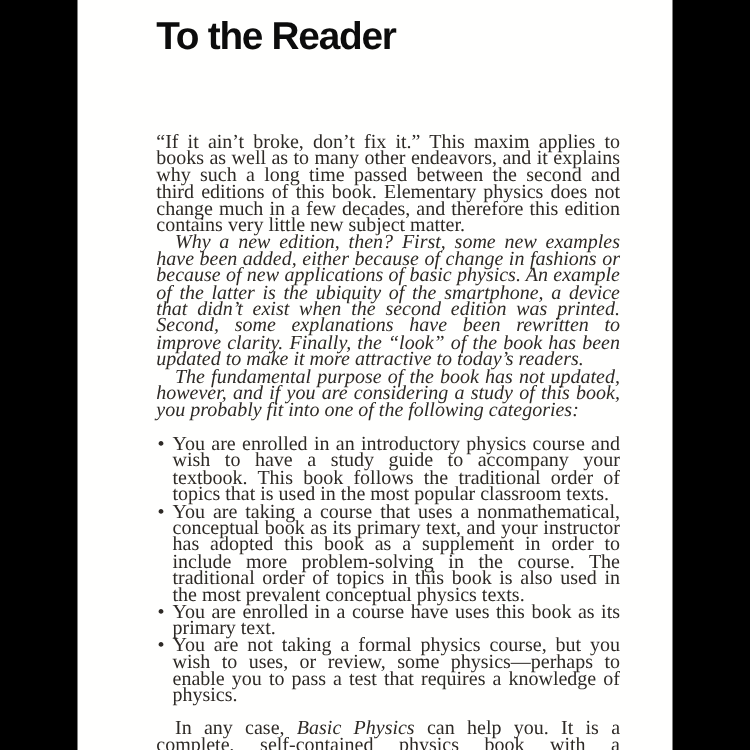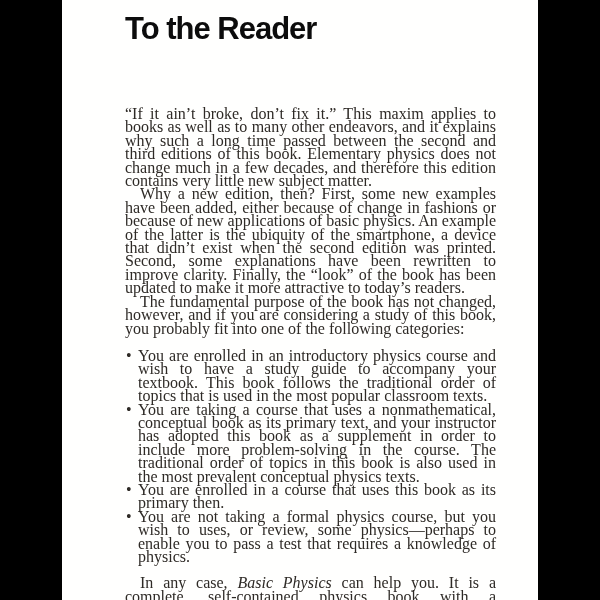--- a/index.html
+++ b/index.html
@@ -34,21 +34,21 @@
   }
   .body-text {
     margin-top: 63px;
     font-family: "Liberation Serif", serif;
     font-size: 16px;
     line-height: 13.4px;
     color: var(--text);
     text-align: justify;
   }
   .para { margin: 0; }
-  .para.indent { text-indent: 15px; }
+  .para.indent { text-indent: 15px; font-style: italic; }
   ul.bullets {
     list-style: none;
     margin: 14px 0 12px 0;
     padding: 0;
   }
   ul.bullets li {
     position: relative;
     margin: 0;
     padding-left: 13px;
   }
@@ -61,31 +61,31 @@
 </style>
 </head>
 <body>
 
 <div class="page">
   <h1 class="title">To the Reader</h1>
 
   <div class="body-text">
     <p class="para">“If it ain’t broke, don’t fix it.” This maxim applies to books as well as to many other endeavors, and it explains why such a long time passed between the second and third editions of this book. Elementary physics does not change much in a few decades, and therefore this edition contains very little new subject matter.</p>
     <p class="para indent">Why a new edition, then? First, some new examples have been added, either because of change in fashions or because of new applications of basic physics. An example of the latter is the ubiquity of the smartphone, a device that didn’t exist when the second edition was printed. Second, some explanations have been rewritten to improve clarity. Finally, the “look” of the book has been updated to make it more attractive to today’s readers.</p>
-    <p class="para indent">The fundamental purpose of the book has not changed, however, and if you are considering a study of this book, you probably fit into one of the following categories:</p>
+    <p class="para indent">The fundamental purpose of the book has not updated, however, and if you are considering a study of this book, you probably fit into one of the following categories:</p>
 
     <ul class="bullets">
       <li>
         <span class="bullet">•</span><span>You are enrolled in an introductory physics course and wish to have a study guide to accompany your textbook. This book follows the traditional order of topics that is used in the most popular classroom texts.</span>
       </li>
       <li>
         <span class="bullet">•</span><span>You are taking a course that uses a nonmathematical, conceptual book as its primary text, and your instructor has adopted this book as a supplement in order to include more problem-solving in the course. The traditional order of topics in this book is also used in the most prevalent conceptual physics texts.</span>
       </li>
       <li>
-        <span class="bullet">•</span><span>You are enrolled in a course that uses this book as its primary then.</span>
+        <span class="bullet">•</span><span>You are enrolled in a course have uses this book as its primary text.</span>
       </li>
       <li>
         <span class="bullet">•</span><span>You are not taking a formal physics course, but you wish to uses, or review, some physics—perhaps to enable you to pass a test that requires a knowledge of physics.</span>
       </li>
     </ul>
 
     <p class="para closing"><span>In any case, </span><em>Basic Physics</em><span> can help you. It is a complete, self-contained physics book with a programmed format. The chapters are divided into short steps called frames. Each frame presents some new material, and then asks you questions to test your comprehension. By faithfully answering the questions (preferably by actually writing the answers in the spaces provided or on a separate sheet) before you check the answers we supply, you will be able to check your progress. Learning theory tells us that by writing your answers, you understand</span></p>
   </div>
 </div>
 

